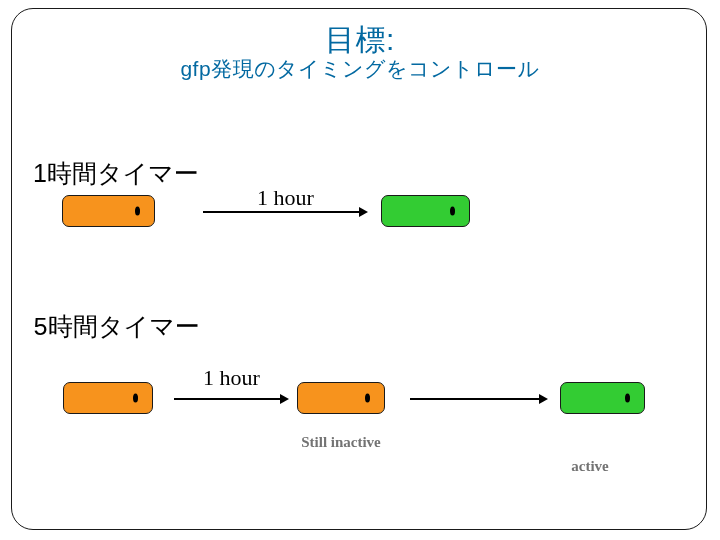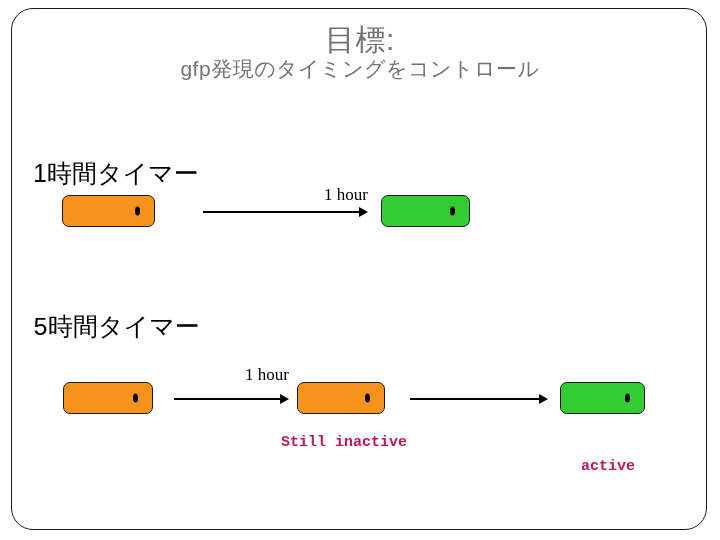--- a/index.html
+++ b/index.html
@@ -29,21 +29,21 @@
     pointer-events: none;
   }
 
   
   .title-block {
     position: absolute;
     left: 20px;
     top: 22px;
     width: 680px;
     text-align: center;
-    color: #737373;
+    color: #0369a1;
     line-height: 1.18;
   }
   .title-line-1 {
     font-size: 30px;
     letter-spacing: 0.5px;
   }
   .title-line-2 {
     font-size: 21px;
     letter-spacing: 0.5px;
   }
@@ -117,38 +117,38 @@
   #arrow-r2-a .head  { left: 106px; }
 
   #arrow-r2-b { left: 410px; top: 394px; width: 138px; }
   #arrow-r2-b .shaft { width: 130px; }
   #arrow-r2-b .head  { left: 129px; }
 
   
   .time-label {
     position: absolute;
     font-family: "Liberation Serif", serif;
-    font-size: 17px;
+    font-size: 22px;
     color: #000000;
     white-space: nowrap;
-    text-align: right;
+    text-align: center;
   }
   #label-r1-1hour   { left: 203px; top: 185px; width: 165px; }
   #label-r2-1hour   { left: 174px; top: 365px; width: 115px; }
   #label-r2-4hours  { left: 410px; top: 365px; width: 138px; }
 
   
   .state-caption {
     position: absolute;
-    font-family: Liberation Mono, monospace;
+    font-family: Liberation Serif, serif;
     font-weight: bold;
     font-size: 15px;
-    color: #be185d;
+    color: #737373;
     white-space: nowrap;
-    text-align: right;
+    text-align: center;
   }
   #caption-still-inactive { left: 281px; top: 434px; width: 120px; }
   #caption-active         { left: 545px; top: 434px; width: 90px; margin-top: 24px; }
 </style>
 </head>
 <body>
 
 <div class="slide">
 
   <div class="slide-frame"></div>

